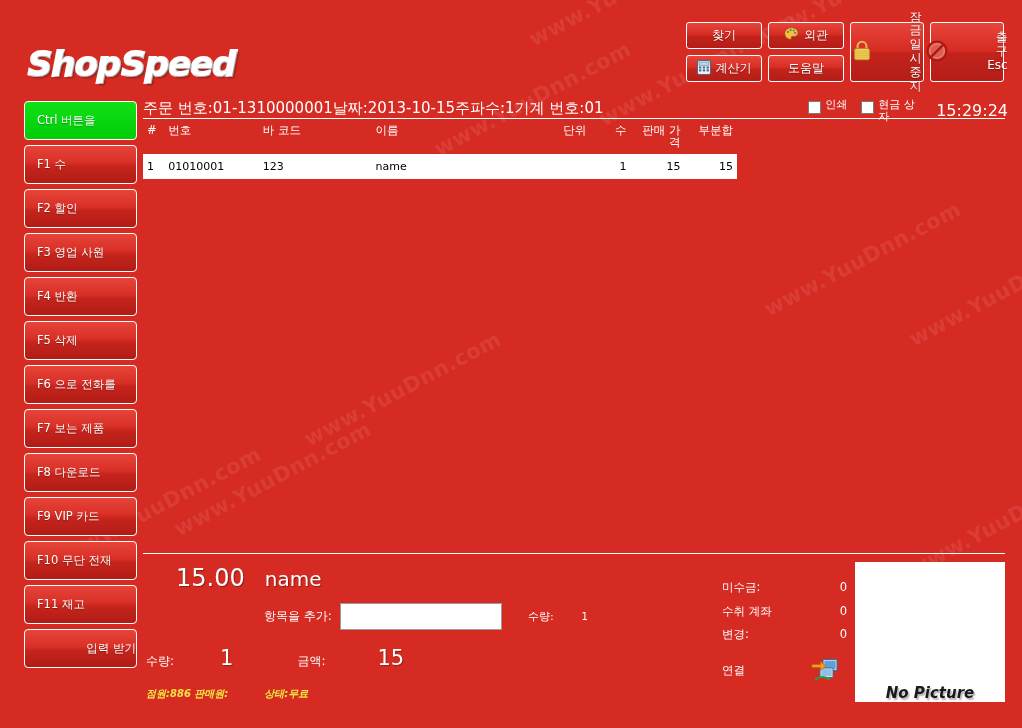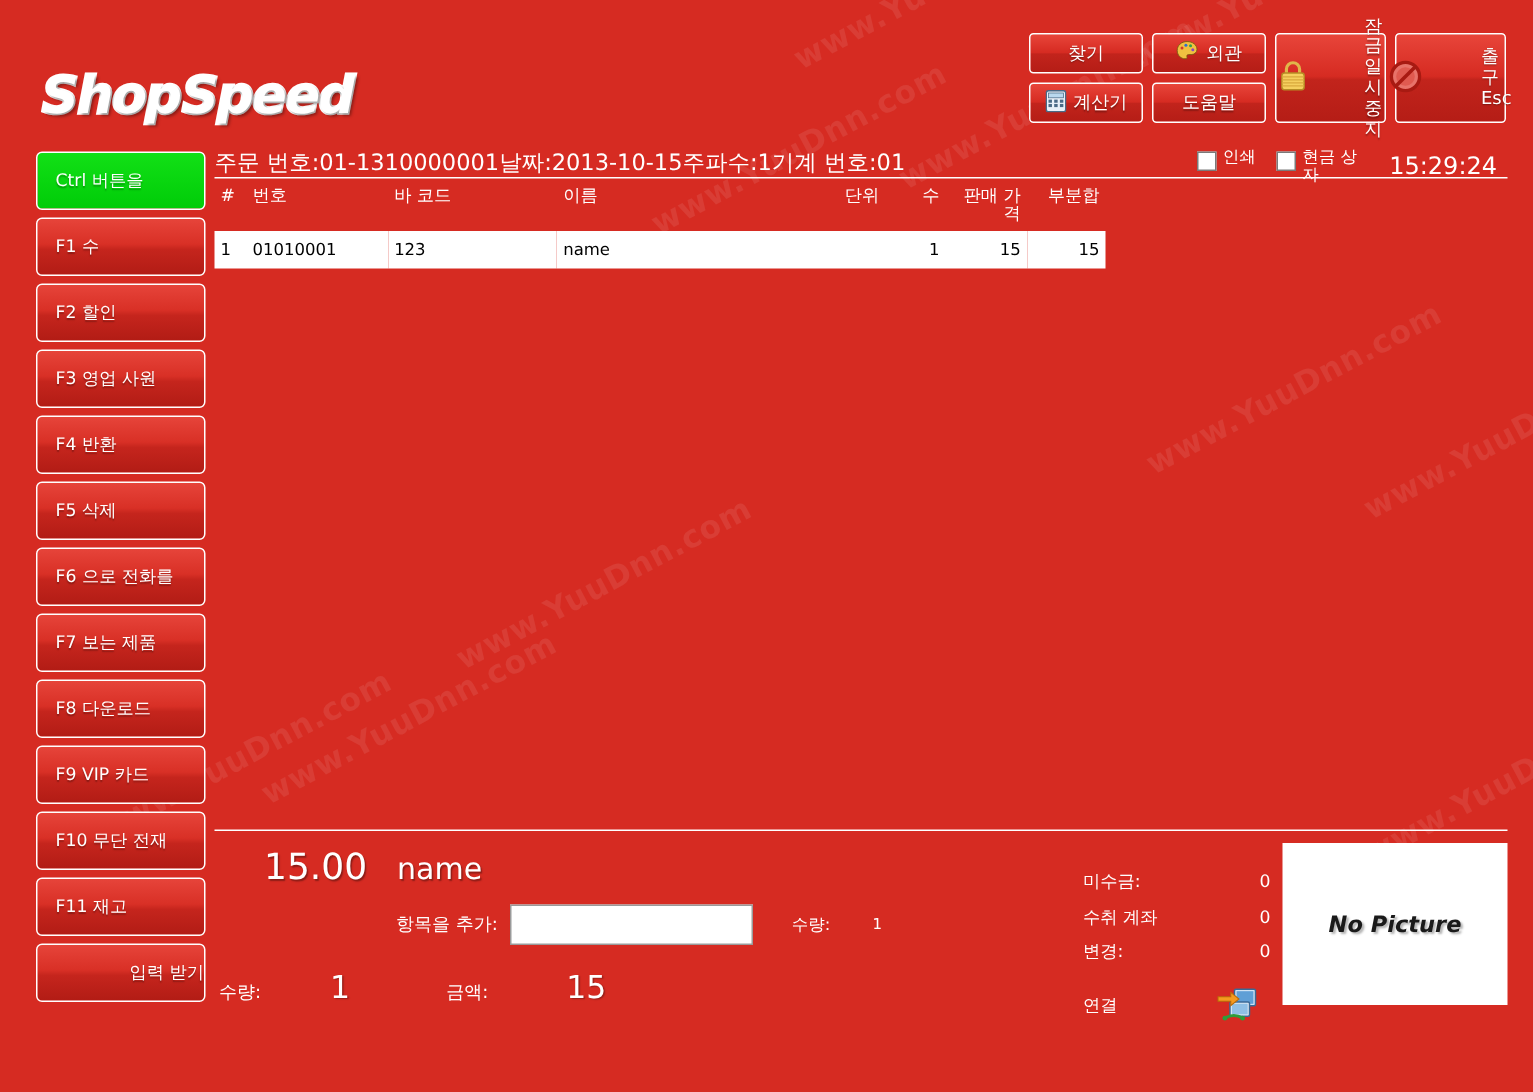--- a/index.html
+++ b/index.html
@@ -82,29 +82,29 @@
     gap: 5px;
     box-sizing: border-box;
     padding: 0 6px;
     cursor: pointer;
     text-shadow: 0 1px 1px rgba(0,0,0,0.35);
   }
   .cmdbtn.small { width: 76px; height: 27px; }
   .cmdbtn.tall  { width: 74px; height: 60px; }
   .cmdbtn .lbl2 {
     line-height: 1.15;
-    text-align: left;
+    text-align: right;
     margin-left: 34px;
   }
   .ico { display: inline-block; flex: 0 0 auto; }
 
   
   #optrow {
     position: absolute;
-    right: 24px;
+    right: 14px;
     top: 99px;
     display: flex;
     align-items: flex-start;
     gap: 14px;
     z-index: 12;
     font-size: 11px;
   }
   .cbwrap {
     display: flex;
     align-items: flex-start;
@@ -315,24 +315,24 @@
   .srow .sval { font-size: 11.5px; }
   .srow.conn { margin-top: 16px; }
   .conn-ico { margin-right: 6px; }
 
   
   #picbox {
     position: absolute;
     left: 855px;
     top: 562px;
     width: 150px;
-    height: 108px;
+    height: 140px;
     background: #ffffff;
     display: flex;
-    align-items: center;
+    align-items: flex-end;
     justify-content: center;
     z-index: 11;
   }
   #picbox span {
     color: #1a1a1a;
     font-style: italic;
     font-weight: bold;
     font-size: 15px;
     text-shadow: 1.5px 1.5px 1.5px rgba(0,0,0,0.3);
   }
@@ -542,20 +542,24 @@
   <div id="totrow">
     <span class="tl">수량:</span>
     <span class="gap-a"></span>
     <span class="tv">1</span>
     <span class="gap-b"></span>
     <span class="tl">금액:</span>
     <span class="gap-c"></span>
     <span class="tv">15</span>
   </div>
 
+  <div id="statusline">
+    <span>점원:886 판매원:</span>
+    <span>상태:무료</span>
+  </div>
 </div>
 
 <div id="summary">
   <div class="srow">
     <span>미수금:</span>
     <span class="sval">0</span>
   </div>
   <div class="srow">
     <span>수취 계좌</span>
     <span class="sval">0</span>

